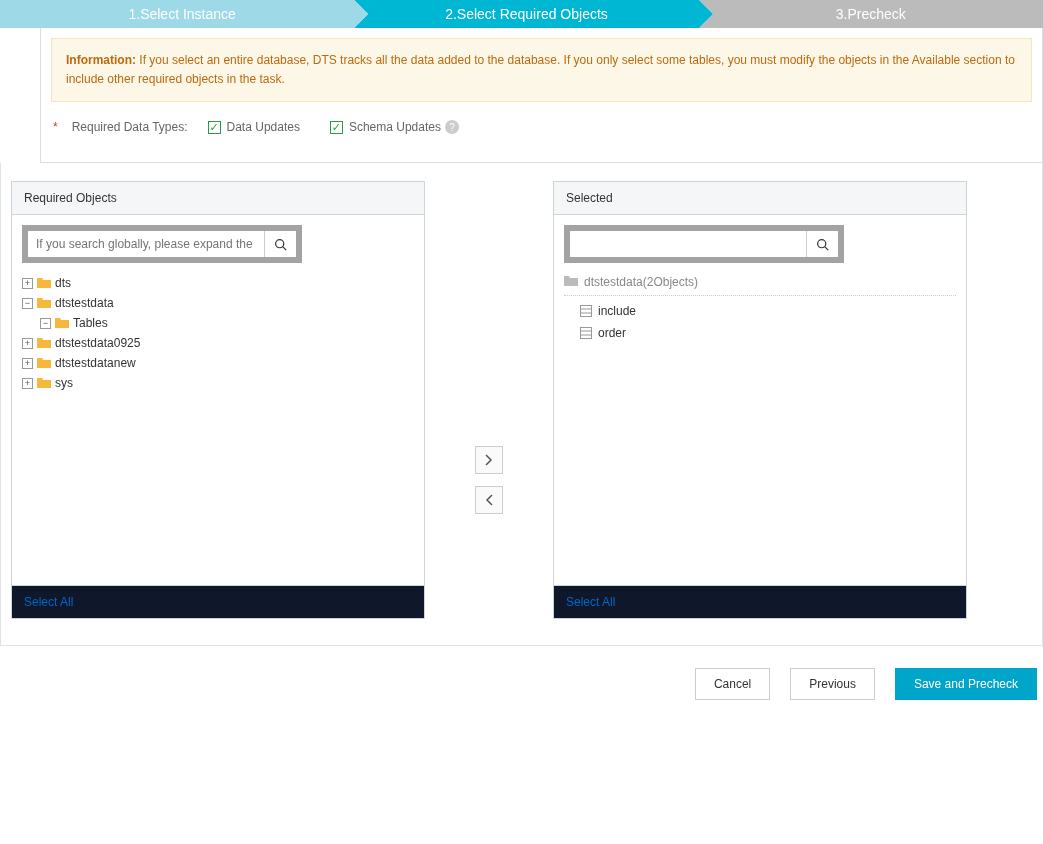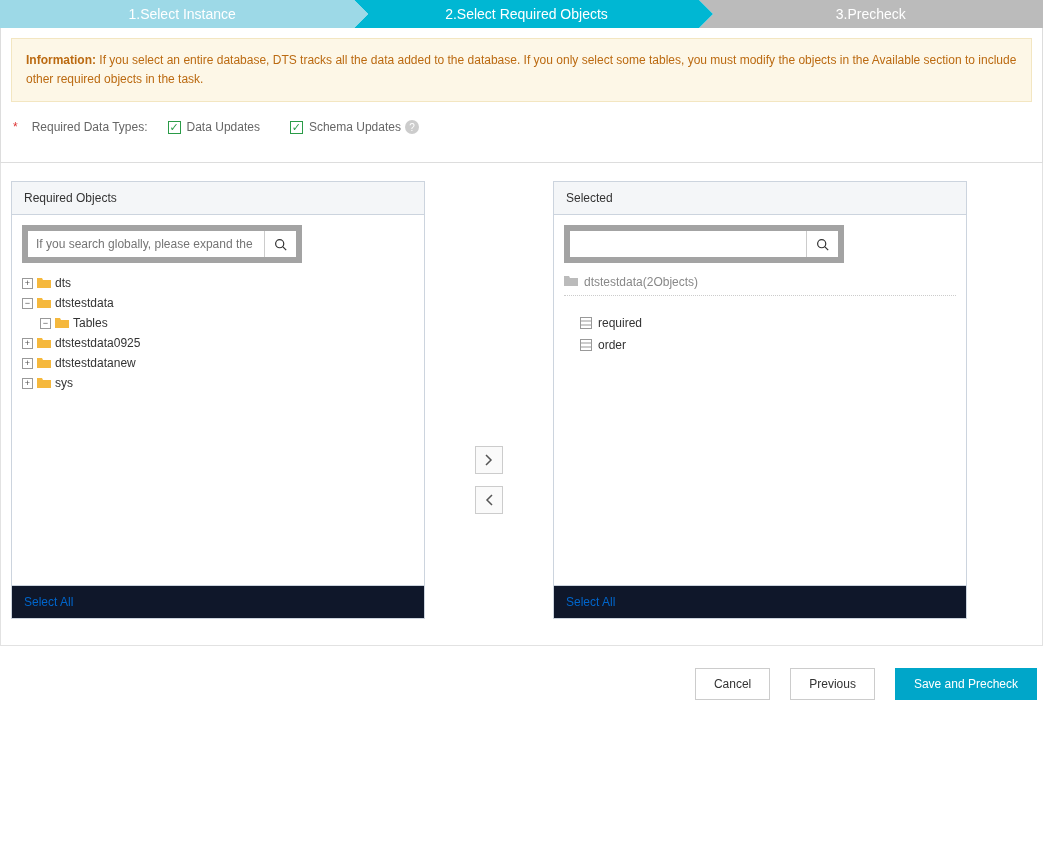--- a/index.html
+++ b/index.html
@@ -9,21 +9,21 @@
 .step { flex: 1; position: relative; text-align: center; color: #fff; font-size: 14px; }
 .step-1 { background: #9dd9e7; padding-left: 10px; }
 .step-2 { background: #00b7d3; }
 .step-3 { background: #bbb; }
 .step::after { content: ""; position: absolute; right: -14px; top: 0; width: 0; height: 0; border-top: 14px solid transparent; border-bottom: 14px solid transparent; z-index: 2; }
 .step-1::after { border-left: 14px solid #9dd9e7; }
 .step-2::after { border-left: 14px solid #00b7d3; }
 .step::before { content: ""; position: absolute; left: 0; top: 0; width: 0; height: 0; border-top: 14px solid transparent; border-bottom: 14px solid transparent; border-left: 14px solid #fff; z-index: 1; }
 .step-1::before { display: none; }
 
-.main-panel { border: 1px solid #ddd; border-top: none; padding: 10px 10px 18px; }
+.main-panel { border: 1px solid #ddd; border-top: none; padding: 10px 10px 18px; margin-left: 40px; }
 
 .info-box { background: #fdf7e7; border: 1px solid #f3e6c1; padding: 12px 14px; color: #bb6a11; line-height: 1.6; margin-bottom: 14px; }
 .info-box b { font-weight: bold; }
 
 .checkbox-row { display: flex; align-items: center; gap: 8px; padding: 4px 2px 10px; color: #666; }
 .req-asterisk { color: #d33; margin-right: 6px; }
 .cb-wrap { display: inline-flex; align-items: center; margin-right: 22px; }
 .cb { width: 13px; height: 13px; border: 1px solid #2a9b47; display: inline-flex; align-items: center; justify-content: center; margin-right: 6px; color: #2a9b47; font-size: 11px; line-height: 1; }
 .help-icon { width: 14px; height: 14px; border-radius: 50%; background: #ccc; color: #fff; display: inline-flex; align-items: center; justify-content: center; font-size: 10px; margin-left: 4px; }
 
@@ -40,21 +40,21 @@
 .search-btn { width: 32px; border: none; border-left: 1px solid #ccc; background: #fff; cursor: pointer; display: flex; align-items: center; justify-content: center; }
 
 .tree { list-style: none; }
 .tree li { padding: 3px 0; display: flex; align-items: center; gap: 4px; color: #333; }
 .tree .indent-1 { padding-left: 18px; }
 .expander { width: 11px; height: 11px; border: 1px solid #999; display: inline-flex; align-items: center; justify-content: center; font-size: 9px; line-height: 1; color: #555; cursor: pointer; background: #fff; }
 
 .mid-buttons { display: flex; flex-direction: column; justify-content: center; align-items: center; gap: 12px; width: 120px; margin-top: 160px; }
 .arrow-btn { width: 28px; height: 28px; border: 1px solid #ccc; background: #fafafa; cursor: pointer; display: flex; align-items: center; justify-content: center; font-size: 14px; }
 
-.sel-db { color: #888; display: flex; align-items: flex-start; gap: 6px; padding: 2px 0 6px; border-bottom: 1px dotted #ccc; margin-bottom: 16px; }
+.sel-db { color: #888; display: flex; align-items: flex-start; gap: 6px; padding: 2px 0 6px; border-bottom: 1px dotted #ccc; margin-bottom: 4px; }
 .sel-item { display: flex; align-items: center; gap: 6px; padding: 4px 0 4px 16px; color: #333; }
 
 .footer-bar { display: flex; justify-content: flex-end; gap: 20px; padding: 16px 6px; margin-top: 6px; }
 .btn { border: 1px solid #ccc; background: #fff; padding: 8px 18px; cursor: pointer; font-size: 12px; color: #333; }
 .btn-primary { background: #00a6c9; border-color: #00a6c9; color: #fff; }
 
 svg { display: block; }
 </style>
 </head>
 <body>
@@ -182,21 +182,21 @@
             <path d="M0 1h5l1 2h8v8H0z" fill="#bbb"></path>
           </svg>
         <span>dtstestdata(2Objects)</span>
       </div>
       <div class="sel-item">
         <svg width="12" height="12" viewBox="0 0 12 12">
             <rect x="0.5" y="0.5" width="11" height="11" stroke="#999" fill="none"></rect>
             <line x1="0" y1="4" x2="12" y2="4" stroke="#999"></line>
             <line x1="0" y1="8" x2="12" y2="8" stroke="#999"></line>
           </svg>
-        <span>required</span>
+        <span>include</span>
       </div>
       <div class="sel-item">
         <svg width="12" height="12" viewBox="0 0 12 12">
             <rect x="0.5" y="0.5" width="11" height="11" stroke="#999" fill="none"></rect>
             <line x1="0" y1="4" x2="12" y2="4" stroke="#999"></line>
             <line x1="0" y1="8" x2="12" y2="8" stroke="#999"></line>
           </svg>
         <span>order</span>
       </div>
     </div>

